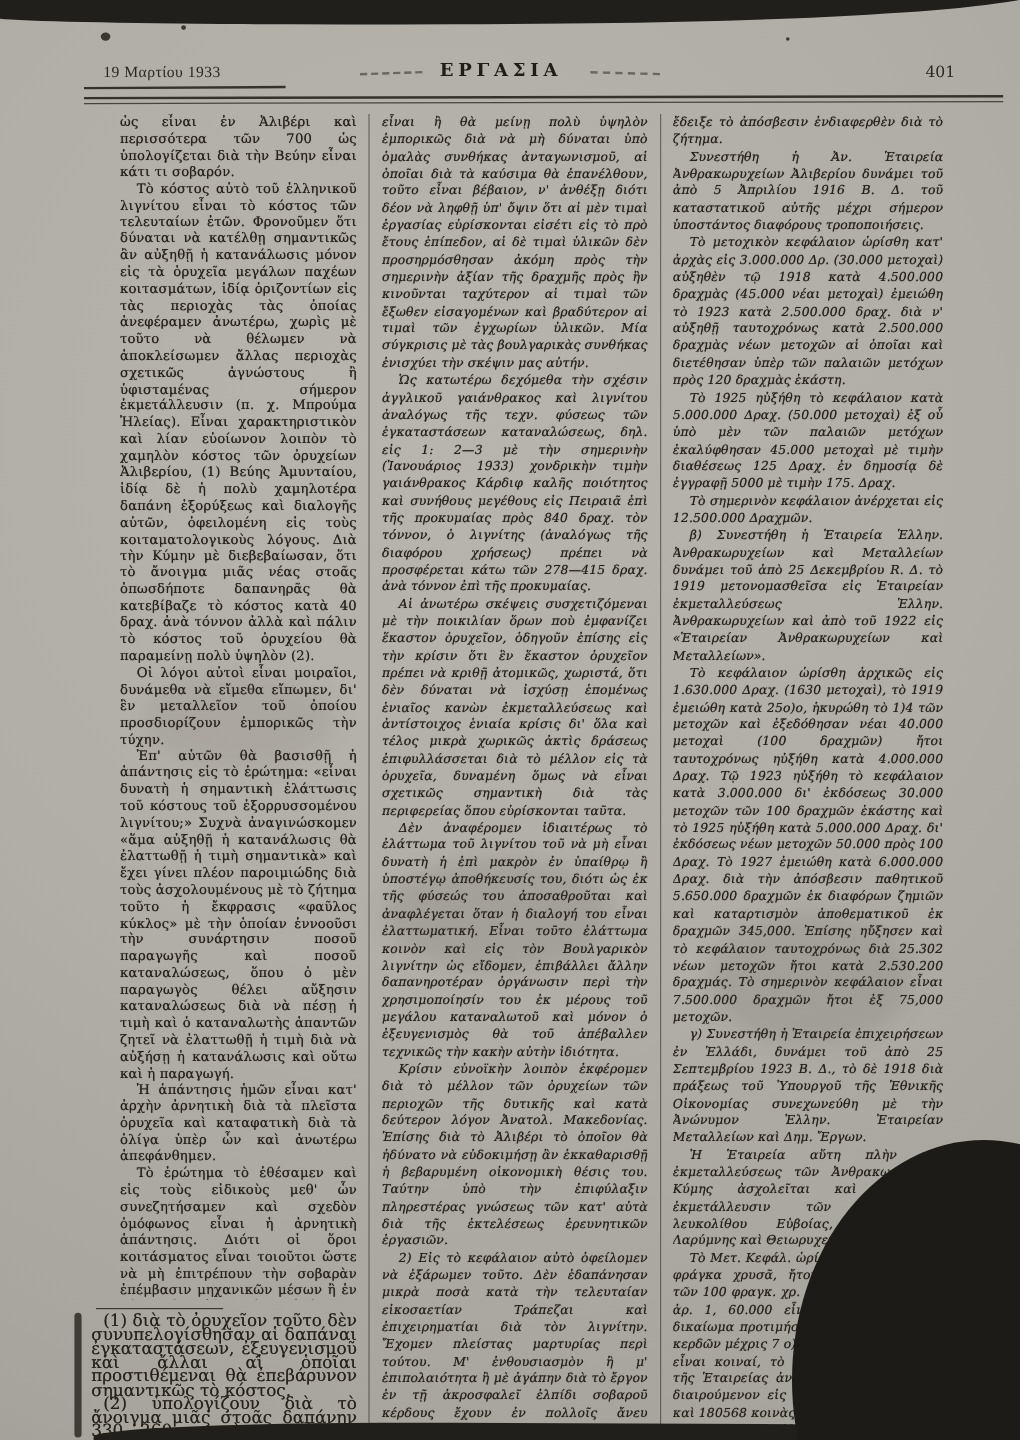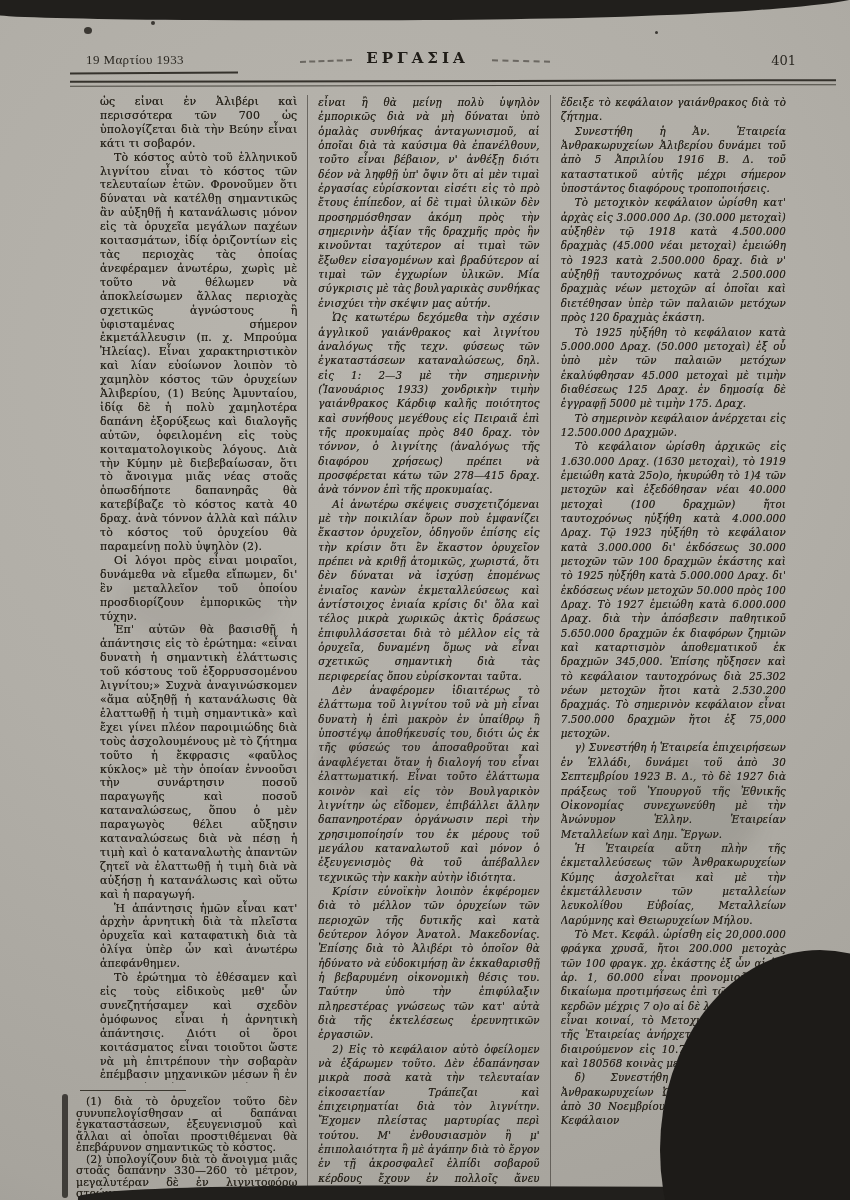--- a/index.html
+++ b/index.html
@@ -33,21 +33,21 @@
     margin:0;text-align:justify;text-indent:14px;
     text-shadow:0 0 .6px rgba(38,34,28,.75);
     letter-spacing:.15px;
   }
   .coltext p.cont{text-indent:0;}
   .c1 .coltext{font-size:11px;line-height:13.9px;height:988px;overflow:hidden;margin-left:24px;}
   .c2 .coltext,.c3 .coltext{font-size:10.3px;line-height:14.35px;height:1094px;overflow:hidden;font-style:italic;}
   
   .fnrule{width:106px;height:1.2px;background:#3a372f;margin:7px 0 5px 4px;}
   .footnotes p{
-    margin:0;text-align:justify;text-indent:10px;font-size:11px;line-height:11.5px;
+    margin:0;text-align:justify;text-indent:10px;font-size:14px;line-height:11.5px;
     text-shadow:0 0 .5px rgba(38,34,28,.7);
   }
   
   .art{position:absolute;pointer-events:none;}
   .edge-top{top:-16px;left:-12px;width:880px;height:36px;background:#211f1c;border-radius:0 0 45% 55% / 0 0 24px 10px;transform:rotate(-.45deg);}
   .edge-bottom{bottom:-8px;left:78px;width:786px;height:22px;background:#211f1c;border-radius:38% 26% 0 0 / 13px 8px 0 0;transform:rotate(.25deg);}
   .corner-blob{right:-130px;bottom:-150px;width:320px;height:400px;background:#1d1b18;border-radius:50%;}
   .edge-left-b{left:62px;bottom:2px;width:6px;height:104px;background:rgba(38,35,31,.8);border-radius:3px;}
   .spot{border-radius:50%;background:#3b3833;}
   .spot1{left:84px;top:27px;width:8px;height:7px;}
@@ -71,21 +71,21 @@
   <div class="rule dbl-b"></div>
   <div class="dash dash-l"></div>
   <div class="dash dash-r"></div>
 
   <div class="columns">
 
     <div class="col c1">
       <div class="coltext">
         <p class="cont">ὡς εἶναι ἐν Ἀλιβέρι καὶ περισσότερα τῶν 700 ὡς ὑπολογίζεται διὰ τὴν Βεύην εἶναι κάτι τι σοβαρόν.</p>
         <p>Τὸ κόστος αὐτὸ τοῦ ἑλληνικοῦ λιγνίτου εἶναι τὸ κόστος τῶν τελευταίων ἐτῶν. Φρονοῦμεν ὅτι δύναται νὰ κατέλθῃ σημαντικῶς ἂν αὐξηθῇ ἡ κατανάλωσις μόνον εἰς τὰ ὀρυχεῖα μεγάλων παχέων κοιτασμάτων, ἰδίᾳ ὁριζοντίων εἰς τὰς περιοχὰς τὰς ὁποίας ἀνεφέραμεν ἀνωτέρω, χωρὶς μὲ τοῦτο νὰ θέλωμεν νὰ ἀποκλείσωμεν ἄλλας περιοχὰς σχετικῶς ἀγνώστους ἢ ὑφισταμένας σήμερον ἐκμετάλλευσιν (π. χ. Μπρούμα Ἠλείας). Εἶναι χαρακτηριστικὸν καὶ λίαν εὐοίωνον λοιπὸν τὸ χαμηλὸν κόστος τῶν ὀρυχείων Ἀλιβερίου, (1) Βεύης Ἀμυνταίου, ἰδίᾳ δὲ ἡ πολὺ χαμηλοτέρα δαπάνη ἐξορύξεως καὶ διαλογῆς αὐτῶν, ὀφειλομένη εἰς τοὺς κοιταματολογικοὺς λόγους. Διὰ τὴν Κύμην μὲ διεβεβαίωσαν, ὅτι τὸ ἄνοιγμα μιᾶς νέας στοᾶς ὁπωσδήποτε δαπανηρᾶς θὰ κατεβίβαζε τὸ κόστος κατὰ 40 δραχ. ἀνὰ τόννον ἀλλὰ καὶ πάλιν τὸ κόστος τοῦ ὀρυχείου θὰ παραμείνῃ πολὺ ὑψηλὸν (2).</p>
-        <p>Οἱ λόγοι πρὸς εἶναι μοιραῖοι, δυνάμεθα νὰ εἴμεθα εἴπωμεν, δι' ἓν μεταλλεῖον τοῦ ὁποίου προσδιορίζουν ἐμπορικῶς τὴν τύχην.</p>
+        <p>Οἱ λόγοι αὐτοὶ εἶναι μοιραῖοι, δυνάμεθα νὰ εἴμεθα εἴπωμεν, δι' ἓν μεταλλεῖον τοῦ ὁποίου προσδιορίζουν ἐμπορικῶς τὴν τύχην.</p>
         <p>Ἐπ' αὐτῶν θὰ βασισθῇ ἡ ἀπάντησις εἰς τὸ ἐρώτημα: «εἶναι δυνατὴ ἡ σημαντικὴ ἐλάττωσις τοῦ κόστους τοῦ ἐξορρυσσομένου λιγνίτου;» Συχνὰ ἀναγινώσκομεν «ἅμα αὐξηθῇ ἡ κατανάλωσις θὰ ἐλαττωθῇ ἡ τιμὴ σημαντικὰ» καὶ ἔχει γίνει πλέον παροιμιώδης διὰ τοὺς ἀσχολουμένους μὲ τὸ ζήτημα τοῦτο ἡ ἔκφρασις «φαῦλος κύκλος» μὲ τὴν ὁποίαν ἐννοοῦσι τὴν συνάρτησιν ποσοῦ παραγωγῆς καὶ ποσοῦ καταναλώσεως, ὅπου ὁ μὲν παραγωγὸς θέλει αὔξησιν καταναλώσεως διὰ νὰ πέσῃ ἡ τιμὴ καὶ ὁ καταναλωτὴς ἁπαντῶν ζητεῖ νὰ ἐλαττωθῇ ἡ τιμὴ διὰ νὰ αὐξήσῃ ἡ κατανάλωσις καὶ οὕτω καὶ ἡ παραγωγή.</p>
         <p>Ἡ ἀπάντησις ἡμῶν εἶναι κατ' ἀρχὴν ἀρνητικὴ διὰ τὰ πλεῖστα ὀρυχεῖα καὶ καταφατικὴ διὰ τὰ ὀλίγα ὑπὲρ ὧν καὶ ἀνωτέρω ἀπεφάνθημεν.</p>
         <p>Τὸ ἐρώτημα τὸ ἐθέσαμεν καὶ εἰς τοὺς εἰδικοὺς μεθ' ὧν συνεζητήσαμεν καὶ σχεδὸν ὁμόφωνος εἶναι ἡ ἀρνητικὴ ἀπάντησις. Διότι οἱ ὅροι κοιτάσματος εἶναι τοιοῦτοι ὥστε νὰ μὴ ἐπιτρέπουν τὴν σοβαρὰν ἐπέμβασιν μηχανικῶν μέσων ἢ ἐν γένει τὴν εὐθηνοτέραν ἐξόρυξιν, ὥστε διπλασιασμὸς τῆς παραγωγῆς θὰ ἐσήμαινε διπλασιασμὸν (σχεδὸν) τῆς ἐργατικῆς δαπάνης καὶ μόνον τὰ ἀσήμαντα διὰ τὴν ὅλην δαπάνην γενικὰ ἔξοδα θὰ κατεμερίζωνται ἐπὶ μεγαλυτέρου ποσοῦ προϊόντων. Ἐπὶ τῶν αὐτῶν σκέψεων θεμελιοῦται καὶ ἡ πολὺ διστακτικὴ ἂν μὴ κατηγορηματικῶς ἀποφατικὴ κρίσις περὶ τοῦ δυνατοῦ σημαντικῆς αὐξήσεως τοῦ ὁπωσδήποτε ἐξορυσσομένου ἐν τῇ χώρᾳ λιγνίτου καὶ πάλιν ἐξαιρουμένων ταύτης τῶν τριῶν ἐκείνων περιοχῶν.</p>
         <p>Ἑπομένως δὲν πρέπει ν' ἀναμένωμεν ὅπως ἐπεκτεινομένης τῆς καταναλώσεως ἐλαττωθῇ σοβαρῶς τὸ κόστος, τὸ ὁποῖον</p>
       </div>
       <div class="fnrule"></div>
       <div class="footnotes">
         <p>(1) διὰ τὸ ὀρυχεῖον τοῦτο δὲν συνυπελογίσθησαν αἱ δαπάναι ἐγκαταστάσεων, ἐξευγενισμοῦ καὶ ἄλλαι αἱ ὁποῖαι προστιθέμεναι θὰ ἐπεβάρυνον σημαντικῶς τὸ κόστος.</p>
         <p>(2) ὑπολογίζουν διὰ τὸ ἄνοιγμα μιᾶς στοᾶς δαπάνην 330—260 τὸ μέτρον, μεγαλυτέραν δὲ ἐν λιγνιτοφόρῳ στρώματι.</p>
       </div>
@@ -102,27 +102,28 @@
         <p>Κρίσιν εὐνοϊκὴν λοιπὸν ἐκφέρομεν διὰ τὸ μέλλον τῶν ὀρυχείων τῶν περιοχῶν τῆς δυτικῆς καὶ κατὰ δεύτερον λόγον Ἀνατολ. Μακεδονίας. Ἐπίσης διὰ τὸ Ἀλιβέρι τὸ ὁποῖον θὰ ἠδύνατο νὰ εὐδοκιμήσῃ ἂν ἐκκαθαρισθῇ ἡ βεβαρυμένη οἰκονομικὴ θέσις του. Ταύτην ὑπὸ τὴν ἐπιφύλαξιν πληρεστέρας γνώσεως τῶν κατ' αὐτὰ διὰ τῆς ἐκτελέσεως ἐρευνητικῶν ἐργασιῶν.</p>
         <p>2) Εἰς τὸ κεφάλαιον αὐτὸ ὀφείλομεν νὰ ἐξάρωμεν τοῦτο. Δὲν ἐδαπάνησαν μικρὰ ποσὰ κατὰ τὴν τελευταίαν εἰκοσαετίαν Τράπεζαι καὶ ἐπιχειρηματίαι διὰ τὸν λιγνίτην. Ἔχομεν πλείστας μαρτυρίας περὶ τούτου. Μ' ἐνθουσιασμὸν ἢ μ' ἐπιπολαιότητα ἢ μὲ ἀγάπην διὰ τὸ ἔργον ἐν τῇ ἀκροσφαλεῖ ἐλπίδι σοβαροῦ κέρδους ἔχουν ἐν πολλοῖς ἄνευ μελετημένου προγράμματος δαπανηθῆ δεκάδες ἑκατομμυρίων εἰς πλεῖστα ἄγνωστα καὶ εἰς ἐμὲ ὡς χθὲς μέρη τῆς Ἑλλάδος.</p>
 
       </div>
     </div>
 
     <div class="colsep"></div>
 
     <div class="col c3 col3">
       <div class="coltext">
-        <p class="cont">ἔδειξε τὸ κεφάλαιον γαιάνθρακος διὰ τὸ ζήτημα.</p>
+        <p class="cont">ἔδειξε τὸ ἀπόσβεσιν ἐνδιαφερθὲν διὰ τὸ ζήτημα.</p>
         <p>Συνεστήθη ἡ Ἀν. Ἑταιρεία Ἀνθρακωρυχείων Ἀλιβερίου δυνάμει τοῦ ἀπὸ 5 Ἀπριλίου 1916 Β. Δ. τοῦ καταστατικοῦ αὐτῆς μέχρι σήμερον ὑποστάντος διαφόρους τροποποιήσεις.</p>
         <p>Τὸ μετοχικὸν κεφάλαιον ὡρίσθη κατ' ἀρχὰς εἰς 3.000.000 Δρ. (30.000 μετοχαὶ) αὐξηθὲν τῷ 1918 κατὰ 4.500.000 δραχμὰς (45.000 νέαι μετοχαὶ) ἐμειώθη τὸ 1923 κατὰ 2.500.000 δραχ. διὰ ν' αὐξηθῇ ταυτοχρόνως κατὰ 2.500.000 δραχμὰς νέων μετοχῶν αἱ ὁποῖαι καὶ διετέθησαν ὑπὲρ τῶν παλαιῶν μετόχων πρὸς 120 δραχμὰς ἑκάστη.</p>
         <p>Τὸ 1925 ηὐξήθη τὸ κεφάλαιον κατὰ 5.000.000 Δραχ. (50.000 μετοχαὶ) ἐξ οὗ ὑπὸ μὲν τῶν παλαιῶν μετόχων ἐκαλύφθησαν 45.000 μετοχαὶ μὲ τιμὴν διαθέσεως 125 Δραχ. ἐν δημοσίᾳ δὲ ἐγγραφῇ 5000 μὲ τιμὴν 175. Δραχ.</p>
         <p>Τὸ σημερινὸν κεφάλαιον ἀνέρχεται εἰς 12.500.000 Δραχμῶν.</p>
+        <p>β) Συνεστήθη ἡ Ἑταιρεία Ἑλλην. Ἀνθρακωρυχείων καὶ Μεταλλείων δυνάμει τοῦ ἀπὸ 25 Δεκεμβρίου R. Δ. τὸ 1919 μετονομασθεῖσα εἰς Ἑταιρείαν ἐκμεταλλεύσεως Ἑλλην. Ἀνθρακωρυχείων καὶ ἀπὸ τοῦ 1922 εἰς «Ἑταιρείαν Ἀνθρακωρυχείων καὶ Μεταλλείων».</p>
         <p>Τὸ κεφάλαιον ὡρίσθη ἀρχικῶς εἰς 1.630.000 Δραχ. (1630 μετοχαὶ), τὸ 1919 ἐμειώθη κατὰ 25ο)ο, ἡκυρώθη τὸ 1)4 τῶν μετοχῶν καὶ ἐξεδόθησαν νέαι 40.000 μετοχαὶ (100 δραχμῶν) ἤτοι ταυτοχρόνως ηὐξήθη κατὰ 4.000.000 Δραχ. Τῷ 1923 ηὐξήθη τὸ κεφάλαιον κατὰ 3.000.000 δι' ἐκδόσεως 30.000 μετοχῶν τῶν 100 δραχμῶν ἑκάστης καὶ τὸ 1925 ηὐξήθη κατὰ 5.000.000 Δραχ. δι' ἐκδόσεως νέων μετοχῶν 50.000 πρὸς 100 Δραχ. Τὸ 1927 ἐμειώθη κατὰ 6.000.000 Δραχ. διὰ τὴν ἀπόσβεσιν παθητικοῦ 5.650.000 δραχμῶν ἐκ διαφόρων ζημιῶν καὶ καταρτισμὸν ἀποθεματικοῦ ἐκ δραχμῶν 345,000. Ἐπίσης ηὔξησεν καὶ τὸ κεφάλαιον ταυτοχρόνως διὰ 25.302 νέων μετοχῶν ἤτοι κατὰ 2.530.200 δραχμάς. Τὸ σημερινὸν κεφάλαιον εἶναι 7.500.000 δραχμῶν ἤτοι ἐξ 75,000 μετοχῶν.</p>
-        <p>γ) Συνεστήθη ἡ Ἑταιρεία ἐπιχειρήσεων ἐν Ἑλλάδι, δυνάμει τοῦ ἀπὸ 30 Σεπτεμβρίου 1923 Β. Δ., τὸ δὲ 1927 διὰ πράξεως τοῦ Ὑπουργοῦ τῆς Ἐθνικῆς Οἰκονομίας συνεχωνεύθη μὲ τὴν Ἀνώνυμον Ἑλλην. Ἑταιρείαν Μεταλλείων καὶ Δημ. Ἔργων.</p>
+        <p>γ) Συνεστήθη ἡ Ἑταιρεία ἐπιχειρήσεων ἐν Ἑλλάδι, δυνάμει τοῦ ἀπὸ 25 Σεπτεμβρίου 1923 Β. Δ., τὸ δὲ 1918 διὰ πράξεως τοῦ Ὑπουργοῦ τῆς Ἐθνικῆς Οἰκονομίας συνεχωνεύθη μὲ τὴν Ἀνώνυμον Ἑλλην. Ἑταιρείαν Μεταλλείων καὶ Δημ. Ἔργων.</p>
         <p>Ἡ Ἑταιρεία αὕτη πλὴν τῆς ἐκμεταλλεύσεως τῶν Ἀνθρακωρυχείων Κύμης ἀσχολεῖται καὶ μὲ τὴν ἐκμετάλλευσιν τῶν μεταλλείων λευκολίθου Εὐβοίας, Μεταλλείων Λαρύμνης καὶ Θειωρυχείων Μήλου.</p>
         <p>Τὸ Μετ. Κεφάλ. ὡρίσθη εἰς 20,000.000 φράγκα χρυσᾶ, ἤτοι 200.000 μετοχὰς τῶν 100 φραγκ. χρ. ἑκάστης ἐξ ὧν αἱ ὑπ' ἀρ. 1, 60.000 εἶναι προνομιοῦχοι μὲ δικαίωμα προτιμήσεως ἐπὶ τῶν καθαρῶν κερδῶν μέχρις 7 ο)ο αἱ δὲ λοιπαὶ 140.000 εἶναι κοιναί, τὸ Μετοχικὸν Κεφάλαιον τῆς Ἑταιρείας ἀνήρχετο εἰς 19.128.700 διαιρούμενον εἰς 10.719 προνομιούχους καὶ 180568 κοινὰς μετοχάς.</p>
         <p>δ) Συνεστήθη ἡ Ἀν. Ἑτ. Ἀνθρακωρυχείων Ὠρωποῦ δυνάμει τοῦ ἀπὸ 30 Νοεμβρίου 1919 Β. Δ. μὲ Μετ. Κεφάλαιον</p>
       </div>
     </div>
   </div>
 
   <div class="art edge-top"></div>
   <div class="art edge-bottom"></div>
   <div class="art corner-blob"></div>

